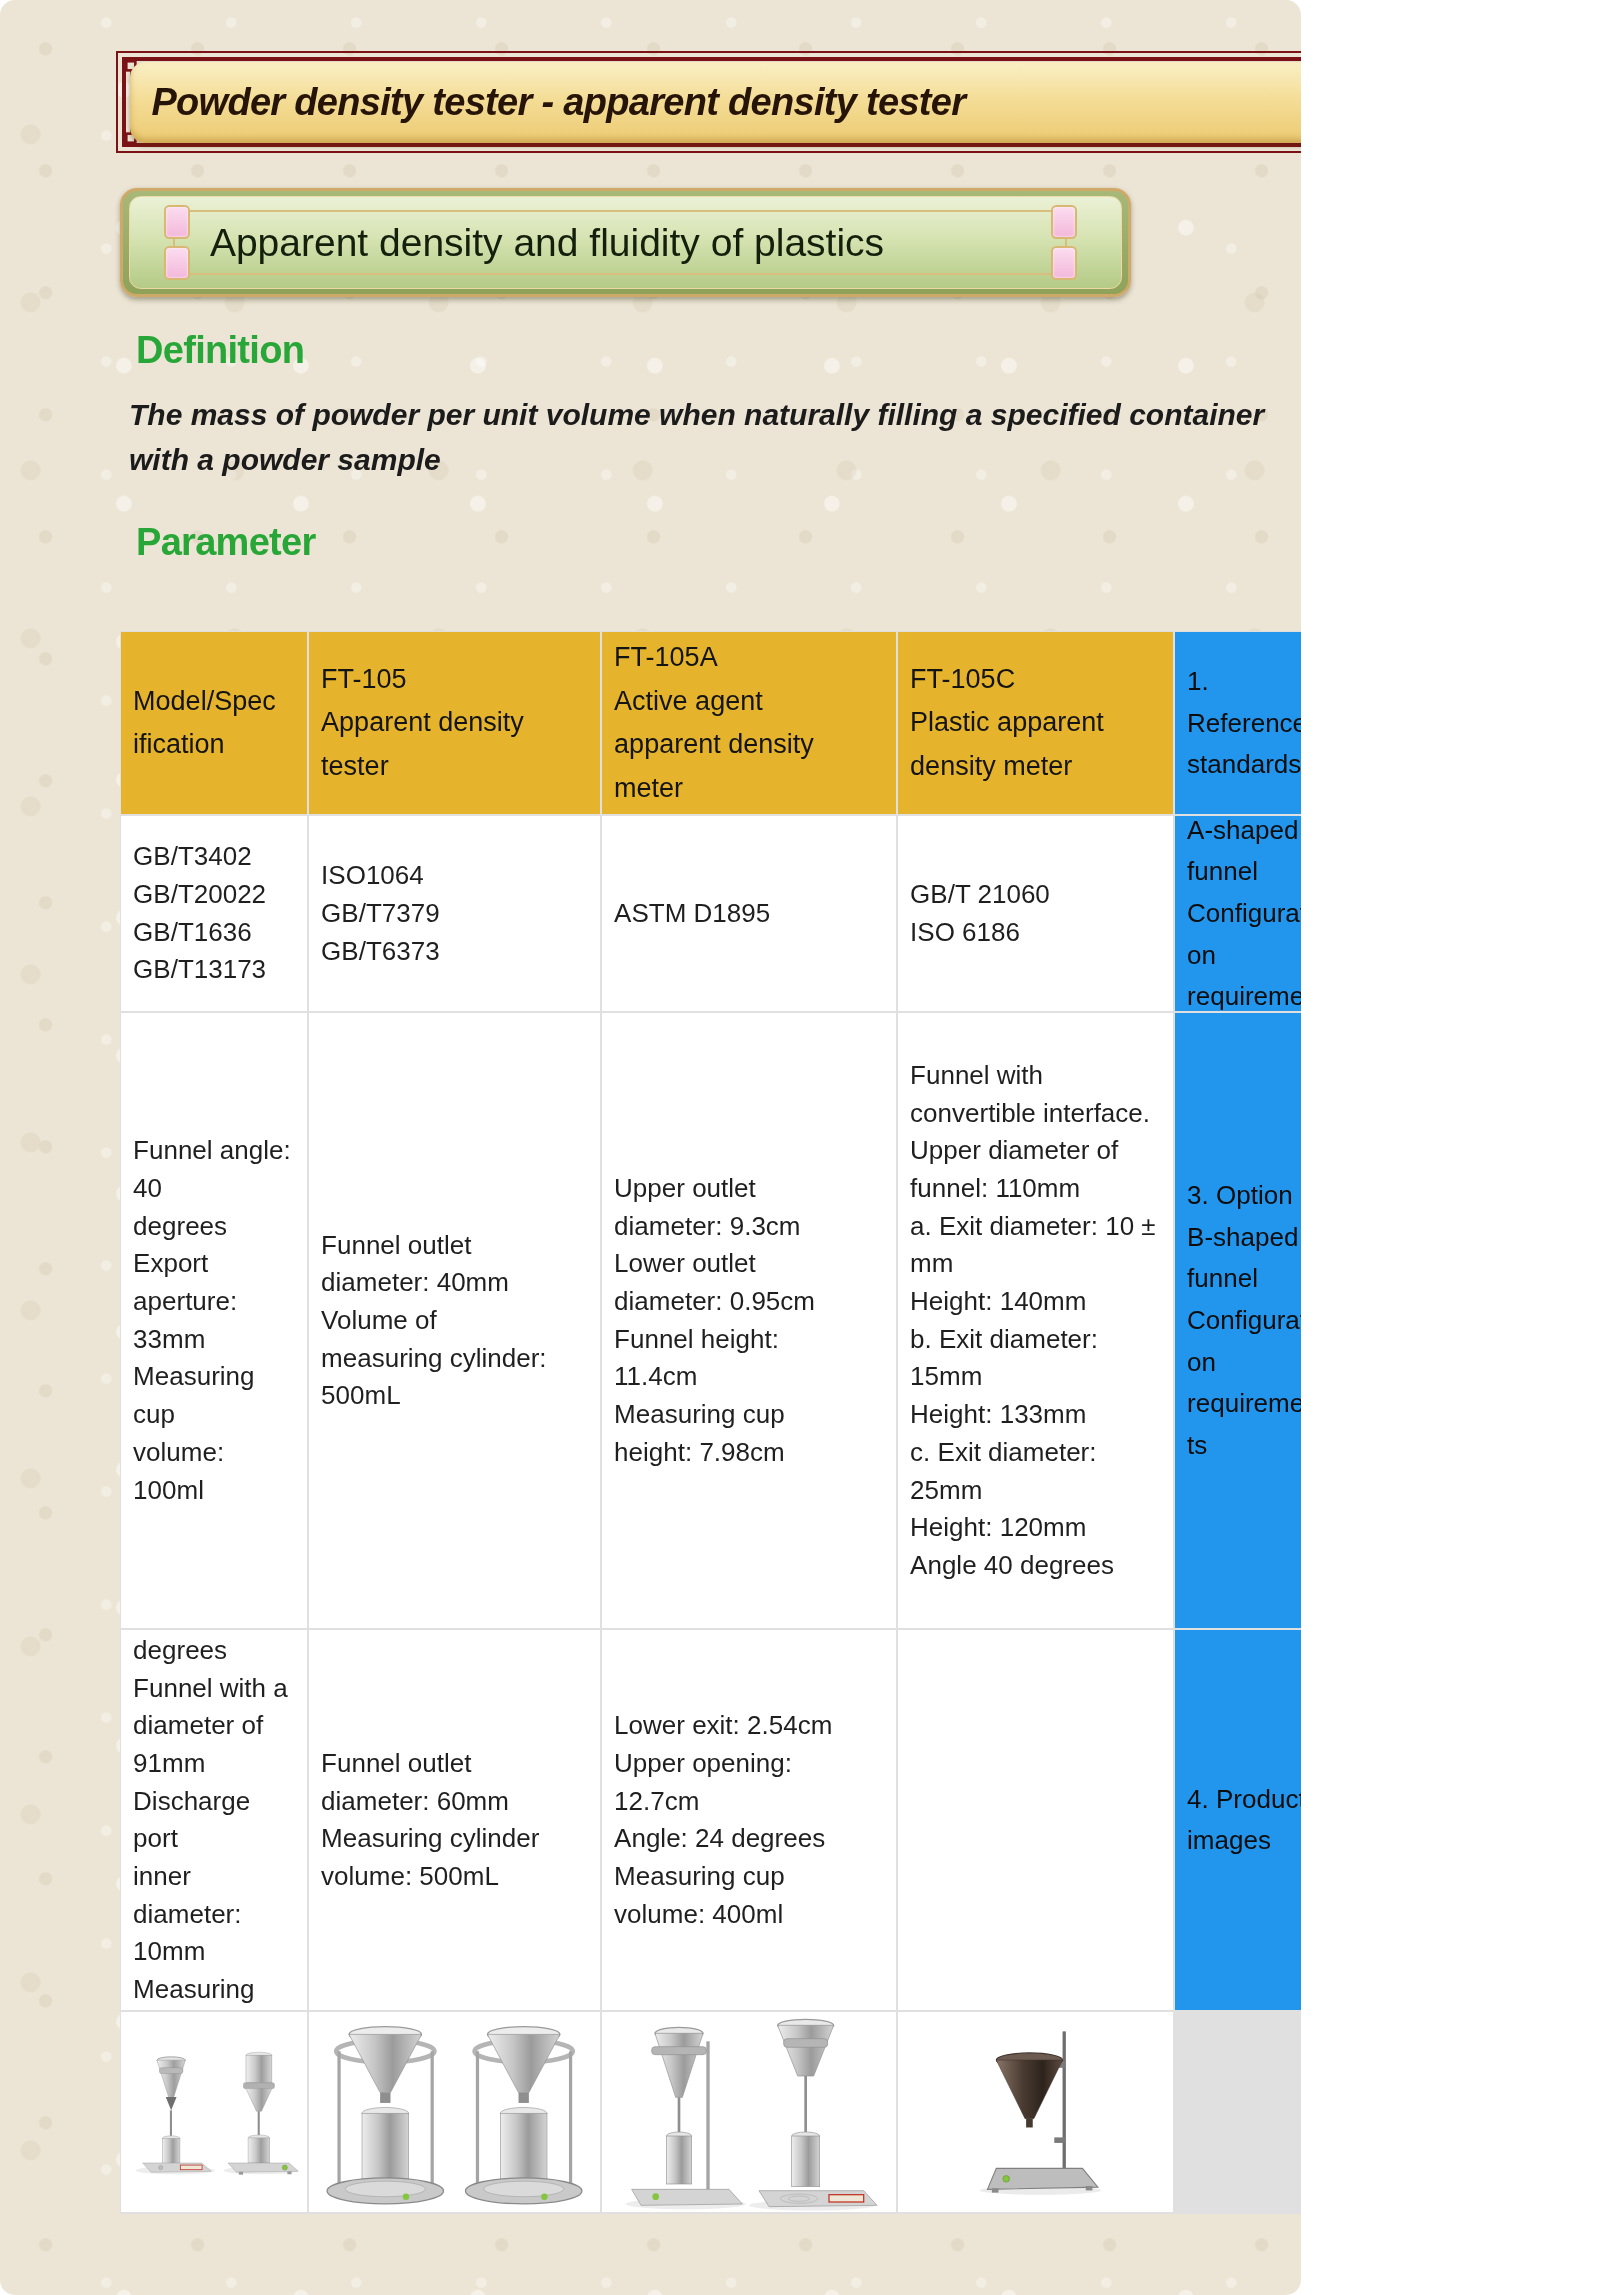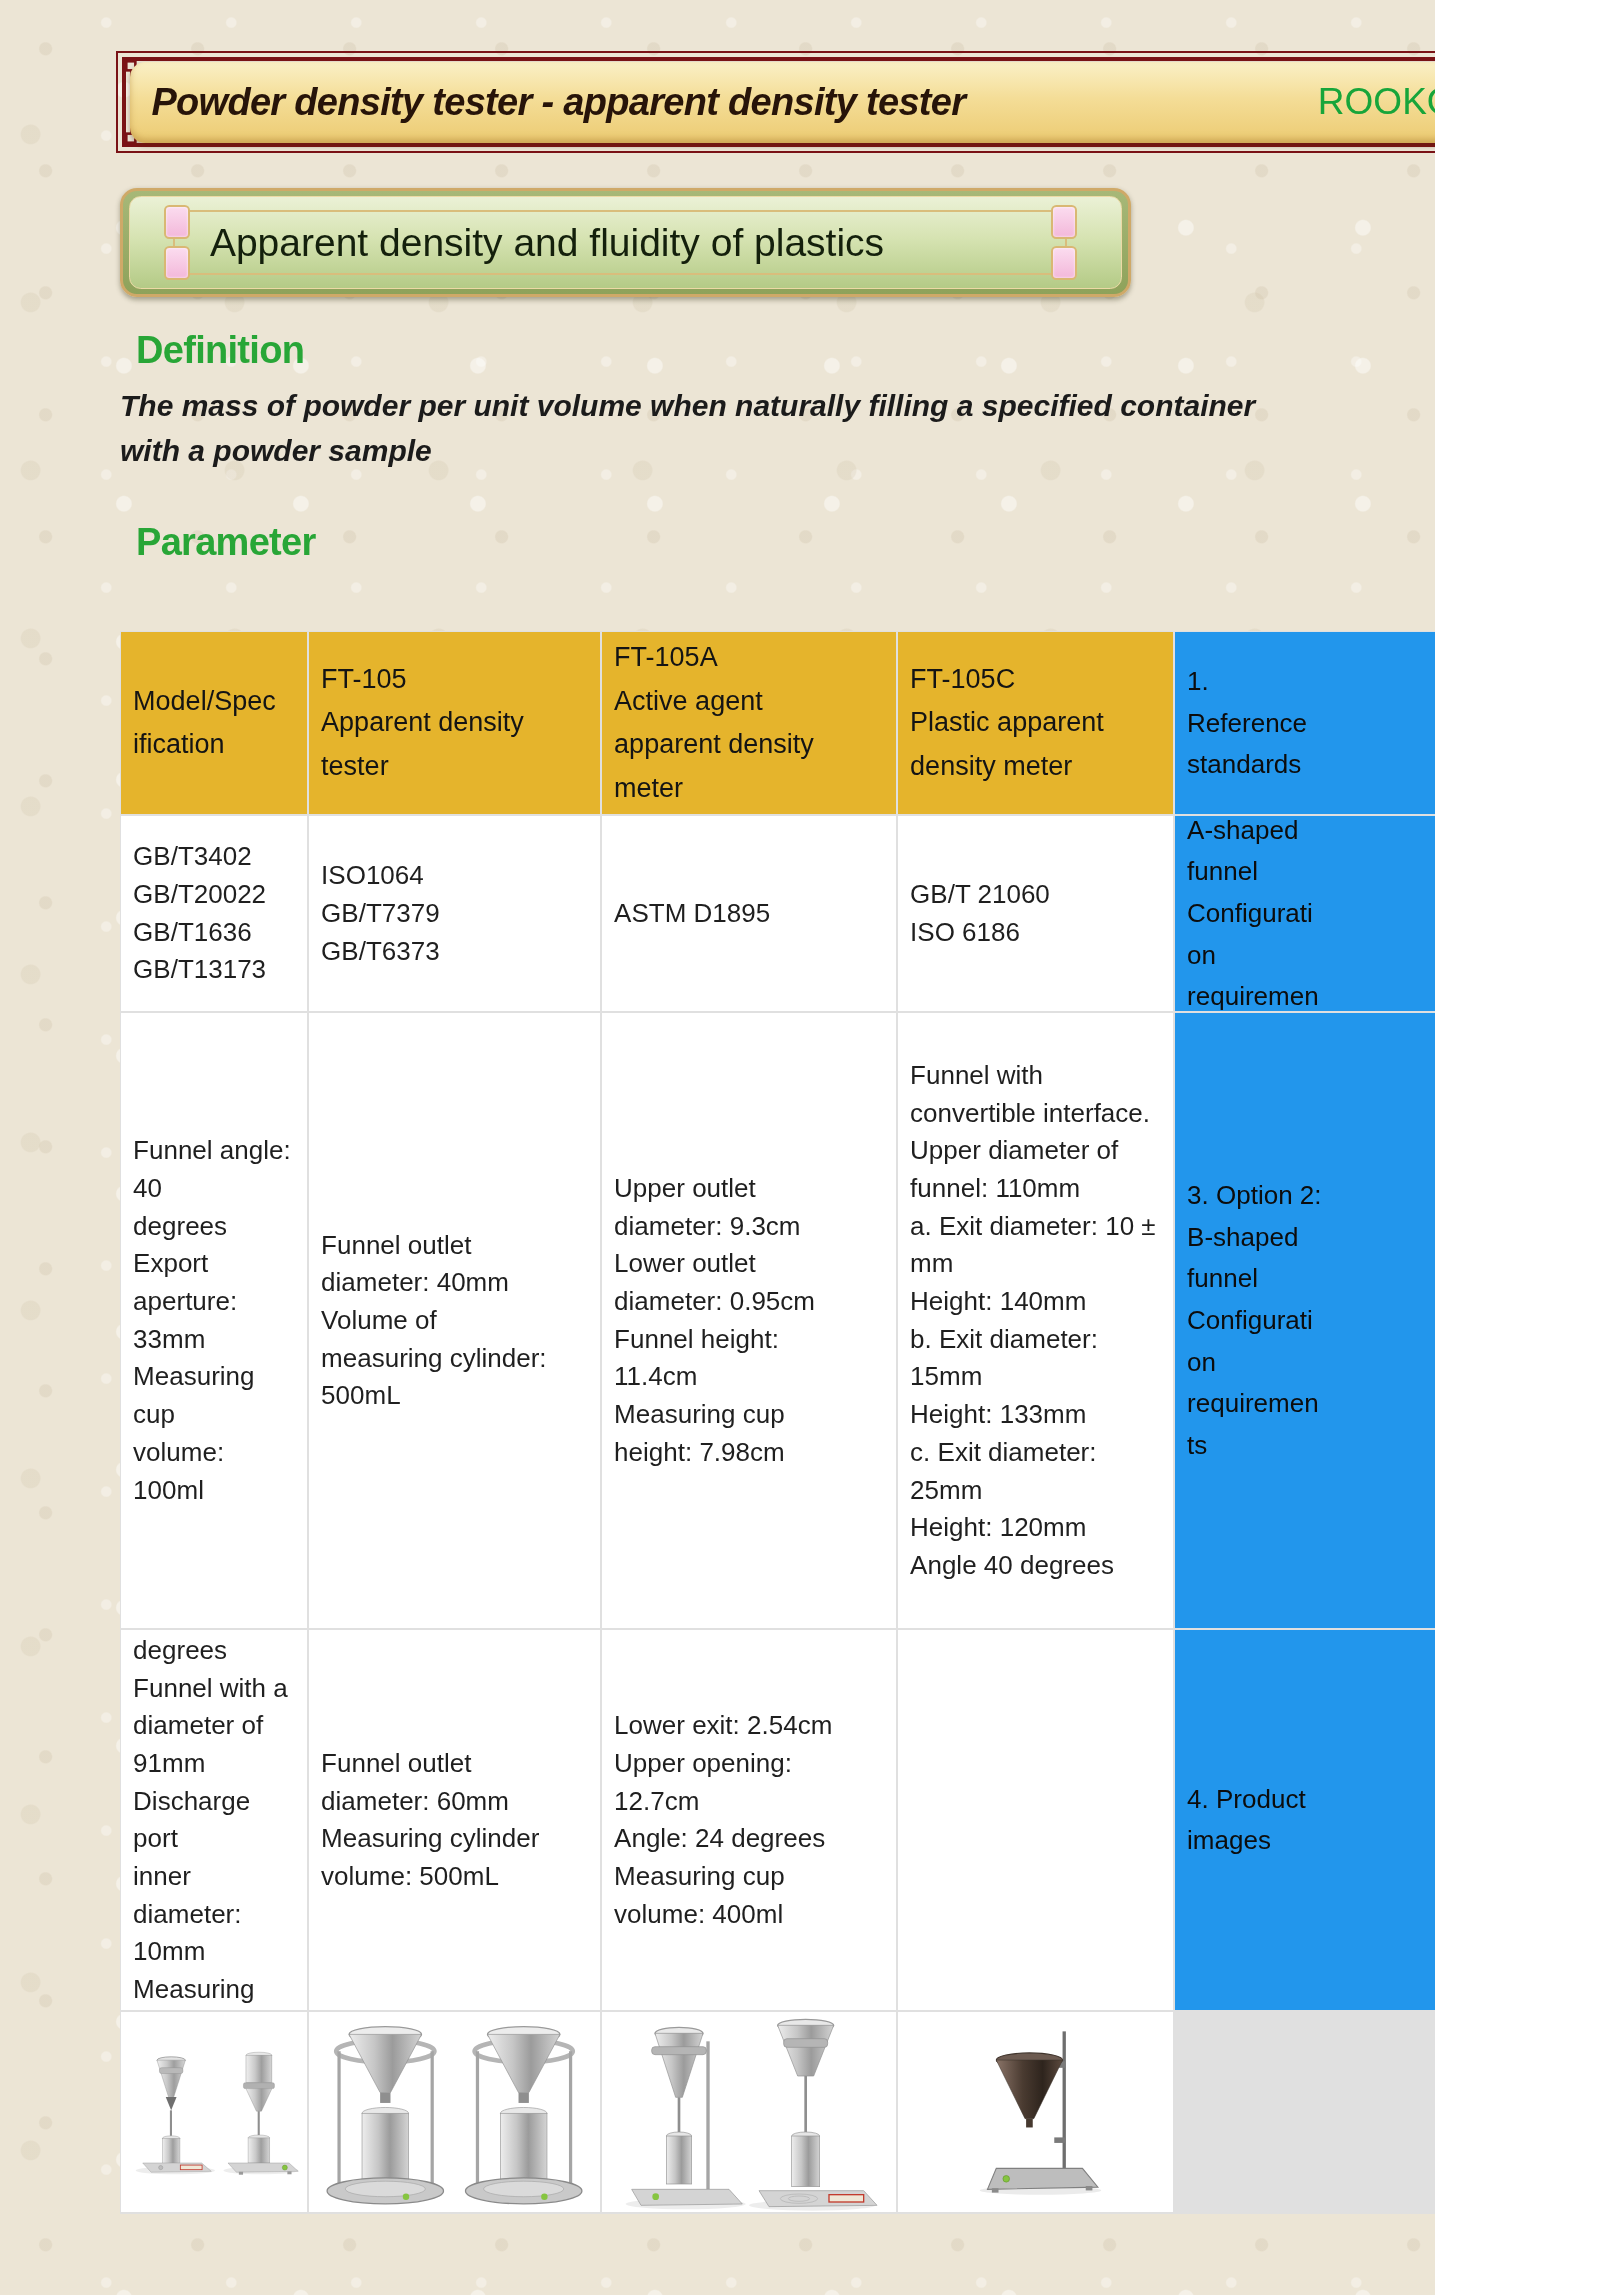--- a/index.html
+++ b/index.html
@@ -1,25 +1,26 @@
 <!DOCTYPE html>
 <html style="font-size:10.5px"><head>
 <meta charset="utf-8">
 <style>
   html,body{margin:0;padding:0;}
   body{font-family:"Liberation Sans",sans-serif;}
   .page{
-    position:relative;width:1435px;height:2295px;overflow:hidden;
+    position:relative;width:1301px;height:2295px;overflow:hidden;
     background-color:#ece5d5;
     background-image:
       radial-gradient(circle at 30% 40%, rgba(203,190,163,0.28) 0 5.9px, transparent 7.2px),
       radial-gradient(circle at 70% 65%, rgba(255,255,255,0.45) 0 7.2px, transparent 8.5px),
       radial-gradient(circle at 15% 80%, rgba(203,190,163,0.22) 0 9.2px, transparent 10.5px),
       radial-gradient(circle at 85% 20%, rgba(255,255,255,0.35) 0 4.6px, transparent 5.9px);
     background-size:152px 122px,177px 138px,204px 168px,125px 113px;
+    border-radius:15px;
   }
   
   .banner{position:absolute;left:116px;top:51px;width:1392px;height:102px;}
   .banner .frame-outer{position:absolute;inset:0;border:2.6px solid #7a1216;}
   .banner .frame-inner{position:absolute;inset:5.9px;border:4.6px solid #7a1216;}
   .banner-plate{
     position:absolute;left:14.4px;right:14.4px;top:10.5px;bottom:10.5px;
     background:linear-gradient(180deg,#faf0c6 0%,#f4dd97 45%,#eccb72 100%);
     border-radius:15.7px;box-shadow:0 2.6px 5.2px rgba(90,40,10,.35), inset 0 -3.9px 6.5px rgba(181,137,61,.55);
   }
@@ -57,21 +58,21 @@
   .pin-tl{left:34px;top:7.9px;} .pin-bl{left:34px;bottom:7.9px;}
   .pin-tr{right:44px;top:7.9px;} .pin-br{right:44px;bottom:7.9px;}
   .plaque-title{
     position:absolute;left:80px;top:50%;transform:translateY(-50%);
     font-size:39px;font-weight:500;color:#14200c;letter-spacing:0;white-space:nowrap;
   }
   
   .green-h{position:absolute;left:120px;margin:16px;font-size:38px;font-weight:700;color:#28a637;letter-spacing:-0.7px;}
   .h-def{top:313px;} .h-param{top:505px;}
   .def-text{
-    position:absolute;left:120px;top:383px;width:1230px;margin:0;
+    position:absolute;left:120px;top:383px;width:1230px;margin:9px;
     font-size:30px;font-style:italic;font-weight:600;color:#1b1b1b;line-height:1.5;white-space:pre-line;
   }
   
   .spec-table{
     position:absolute;left:120px;top:631px;
     display:grid;
     grid-template-columns:186px 291px 294px 275px 326px;
     grid-template-rows:182px 195px 615px 380px 200px;
     gap:2px;background:#e0e0e0;padding:1.3px;width:max-content;
   }

